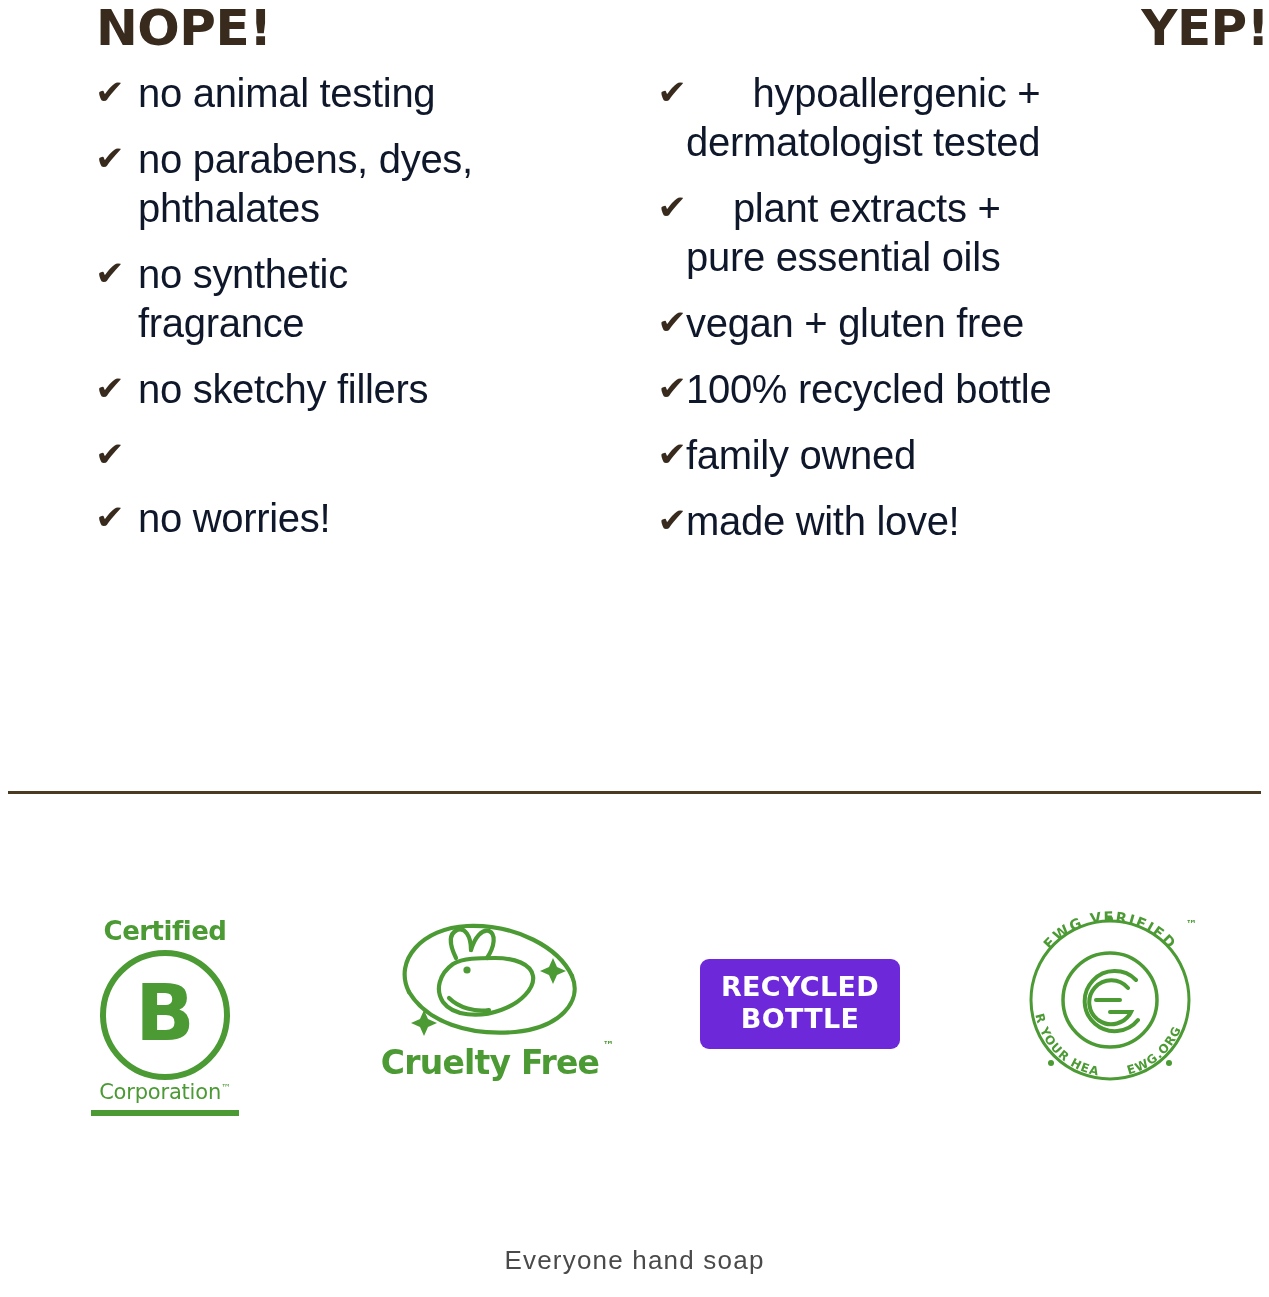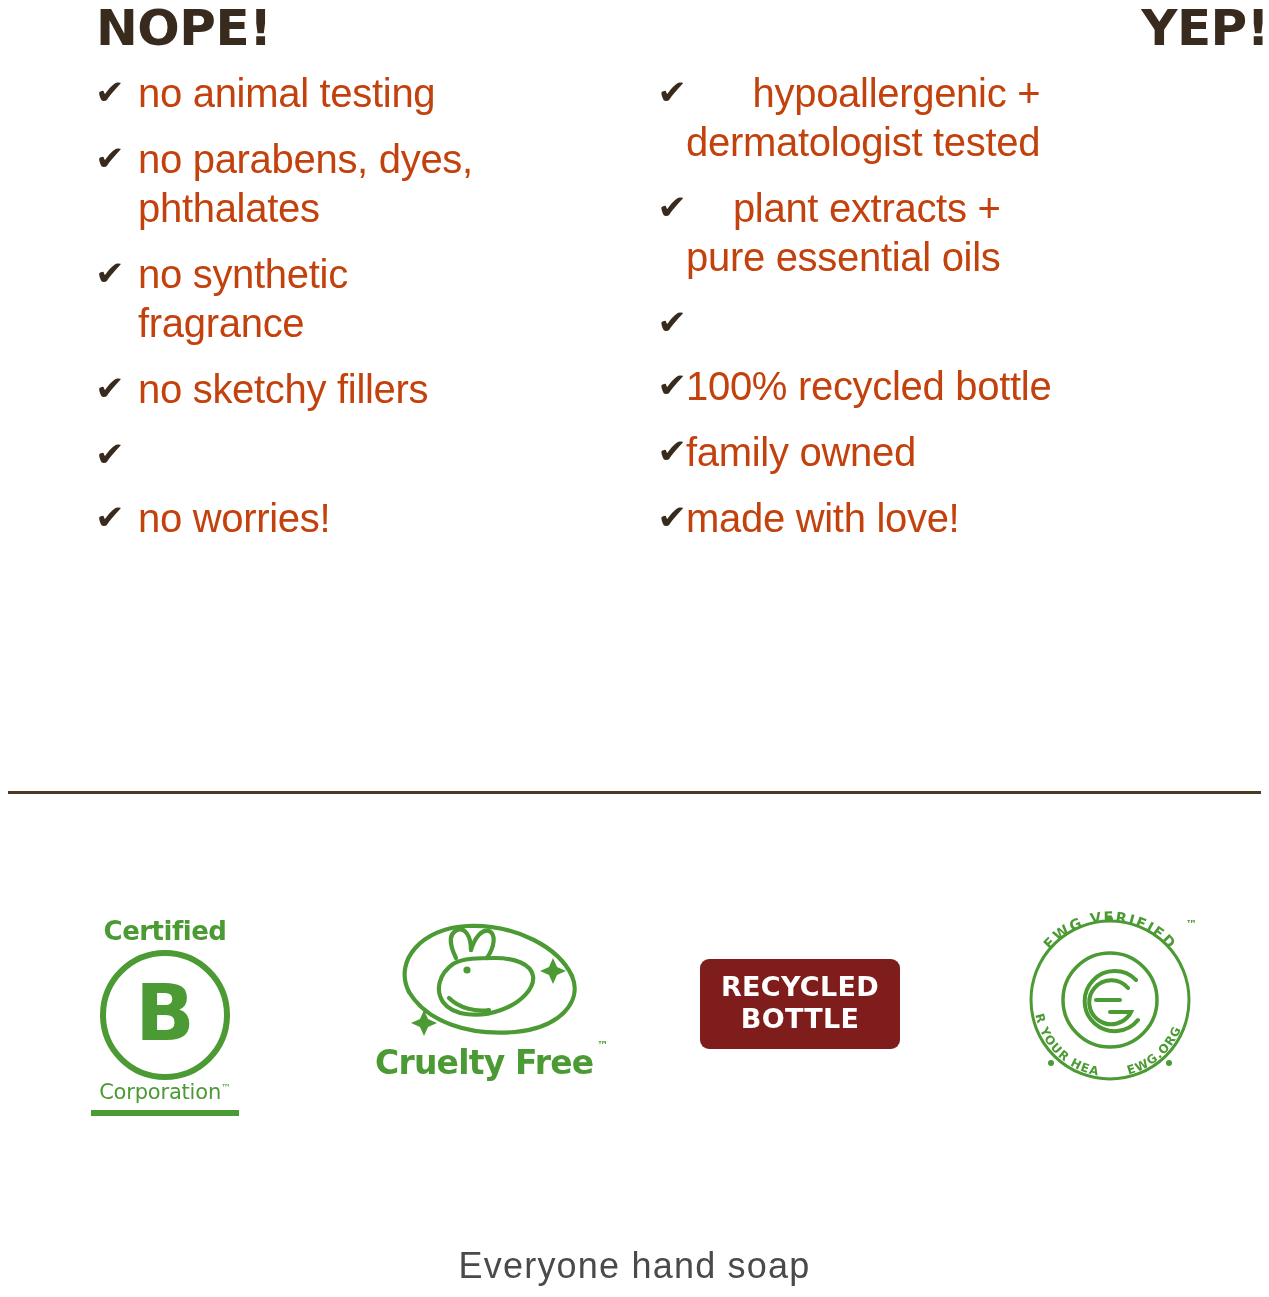--- a/index.html
+++ b/index.html
@@ -71,21 +71,21 @@
     font-size: 34px;
     line-height: 46px;
     font-family: "DejaVu Sans", sans-serif;
     font-weight: bold;
     transform: scaleX(1.05);
   }
   .item-text {
     font-family: "Liberation Sans", sans-serif;
     font-size: 40px;
     line-height: 49px;
-    color: #c2410c;
+    color: #0f172a;
     font-weight: 400;
     letter-spacing: -0.3px;
     white-space: pre-line;
   }
 
   
   .divider {
     position: absolute;
     left: 8px;
     right: 8px;
@@ -163,20 +163,21 @@
   .bcorp .underbar {
     width: 148px;
     height: 6px;
     background: #4b9a34;
     margin: 6px auto 0 auto;
   }
 
   
   .cfree {
     width: 230px;
+    text-align: center;
     color: #4b9a34;
   }
   .cfree .mark {
     height: 125px;
     display: flex;
     align-items: center;
     justify-content: center;
   }
   .cfree .label {
     font-family: "DejaVu Sans", sans-serif;
@@ -202,21 +203,21 @@
   .rec .big {
     font-family: "DejaVu Sans", sans-serif;
     font-weight: bold;
     font-size: 57px;
     line-height: 58px;
     color: #4b9a34;
     letter-spacing: -1.5px;
   }
   .rec .boxed {
     margin-top: 7px;
-    background: #7f1d1d;
+    background: #6d28d9;
     color: #ffffff;
     border-radius: 9px;
     padding: 12px 14px 14px 14px;
     font-family: "DejaVu Sans", sans-serif;
     font-weight: bold;
     font-size: 27px;
     line-height: 32px;
     letter-spacing: 0.3px;
   }
 
@@ -228,21 +229,21 @@
   }
 
   
   .caption {
     position: absolute;
     left: 0;
     right: 0;
     top: 1245px;
     text-align: center;
     font-family: "Liberation Sans", sans-serif;
-    font-size: 36px;
+    font-size: 26px;
     letter-spacing: 1.2px;
     color: #4a4a4a;
   }
 </style>
 </head>
 <body>
 
 <div class="page">
 
   <div class="columns">
@@ -286,20 +287,21 @@
           <span class="item-text">hypoallergenic +
 dermatologist tested</span>
         </li>
         <li>
           <span class="check">✔</span>
           <span class="item-text">plant extracts +
 pure essential oils</span>
         </li>
         <li>
           <span class="check">✔</span>
+          <span class="item-text">vegan + gluten free</span>
         </li>
         <li>
           <span class="check">✔</span>
           <span class="item-text">100% recycled bottle</span>
         </li>
         <li>
           <span class="check">✔</span>
           <span class="item-text">family owned</span>
         </li>
         <li>

